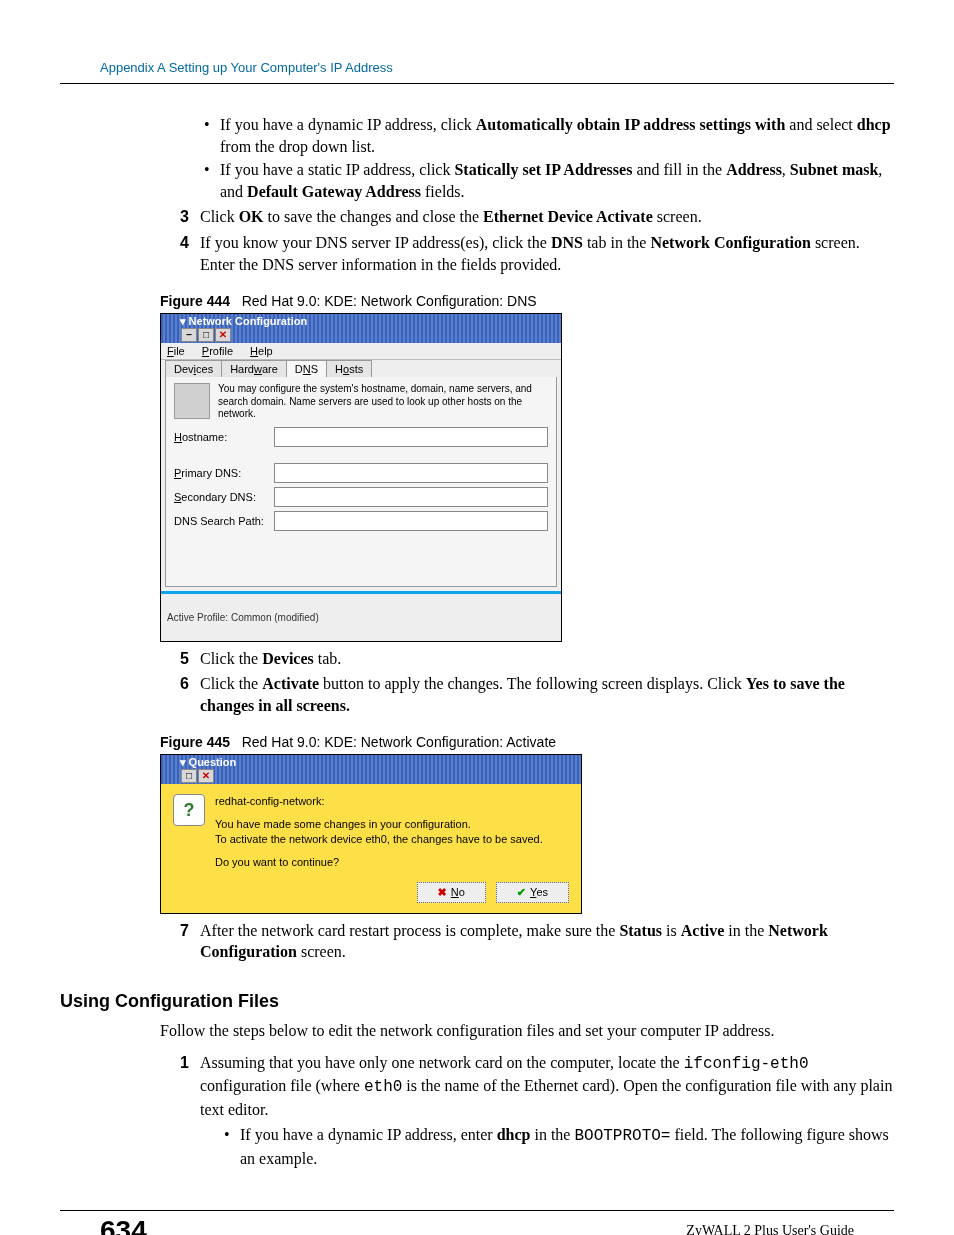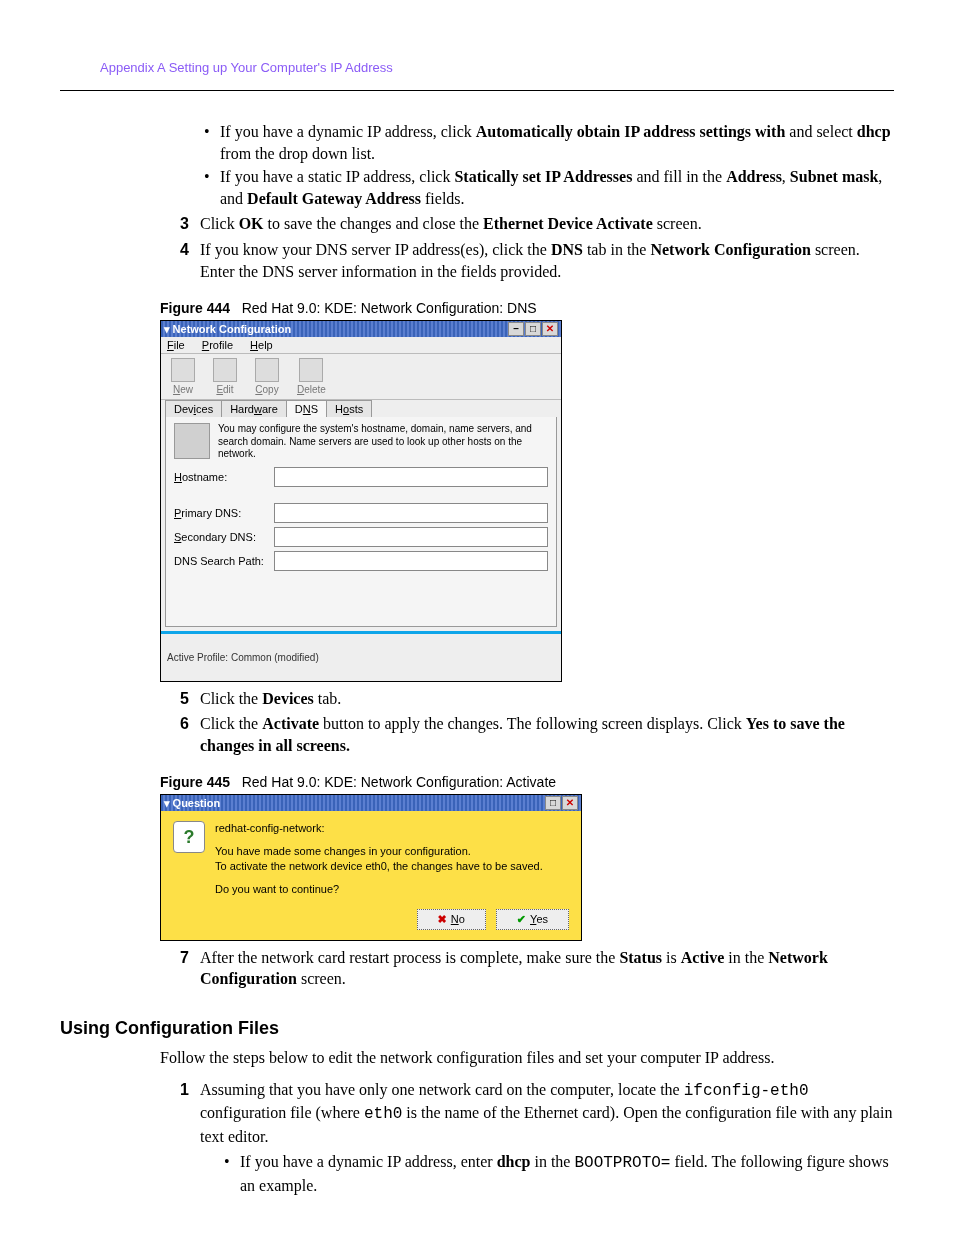--- a/index.html
+++ b/index.html
@@ -10,22 +10,22 @@
     color: #000;
     width: 954px;
   }
   .page {
     padding: 40px 60px 20px 60px;
     box-sizing: border-box;
   }
   .header-line {
     font-family: Arial, Helvetica, sans-serif;
     font-size: 13px;
-    color: #8b5cf6;
-    padding: 0 40px 15px 40px;
+    color: #0369a1;
+    padding: 0 40px 8px 40px;
     border-bottom: 1px solid #000;
     margin: 20px 0 30px 0;
   }
   .body-text {
     margin-left: 140px;
     font-size: 16px;
     line-height: 1.35;
   }
   .bullet {
     position: relative;
@@ -60,25 +60,26 @@
     background: #efefef;
     font-family: Tahoma, Arial, sans-serif;
     font-size: 11px;
     color: #000;
   }
   
   .title-bar {
     background: repeating-linear-gradient(90deg,#3a63b8,#3a63b8 2px,#5b7fd0 2px,#5b7fd0 4px);
     color:#fff;
     display:flex;
-    align-items:flex-end;
+    align-items:flex-start;
     justify-content:space-between;
-    padding:1px 3px;
+    padding:1px 19px;
     font-size:11px;
     font-weight:bold;
+    flex-direction:column;
   }
   .title-bar .right-btns span {
     display:inline-block;
     width:14px; height:12px;
     background:#d8d8d8;
     color:#000;
     text-align:center;
     font-weight:bold;
     line-height:12px;
     margin-left:1px;
@@ -266,26 +267,20 @@
     <div class="title-bar">
       <span><span>▾</span> <span>Network Configuration</span></span>
       <span class="right-btns">
         <span>–</span><span>□</span><span style="color:#c00;">✕</span>
       </span>
     </div>
     <div class="menubar">
       <span><u class="acc">F</u>ile</span>
       <span><u class="acc">P</u>rofile</span>
       <span><u class="acc">H</u>elp</span>
-    </div>
-    <div class="toolbar">
-      <div class="tbtn"><div class="ico"></div><u class="acc">N</u>ew</div>
-      <div class="tbtn"><div class="ico"></div><u class="acc">E</u>dit</div>
-      <div class="tbtn"><div class="ico"></div><u class="acc">C</u>opy</div>
-      <div class="tbtn"><div class="ico"></div><u class="acc">D</u>elete</div>
     </div>
     <div class="tabs">
       <div class="tab">Dev<u class="acc">i</u>ces</div>
       <div class="tab">Hard<u class="acc">w</u>are</div>
       <div class="tab active">D<u class="acc">N</u>S</div>
       <div class="tab">H<u class="acc">o</u>sts</div>
     </div>
     <div class="tab-body">
       <div class="dns-desc">
         <div class="dico"></div>

